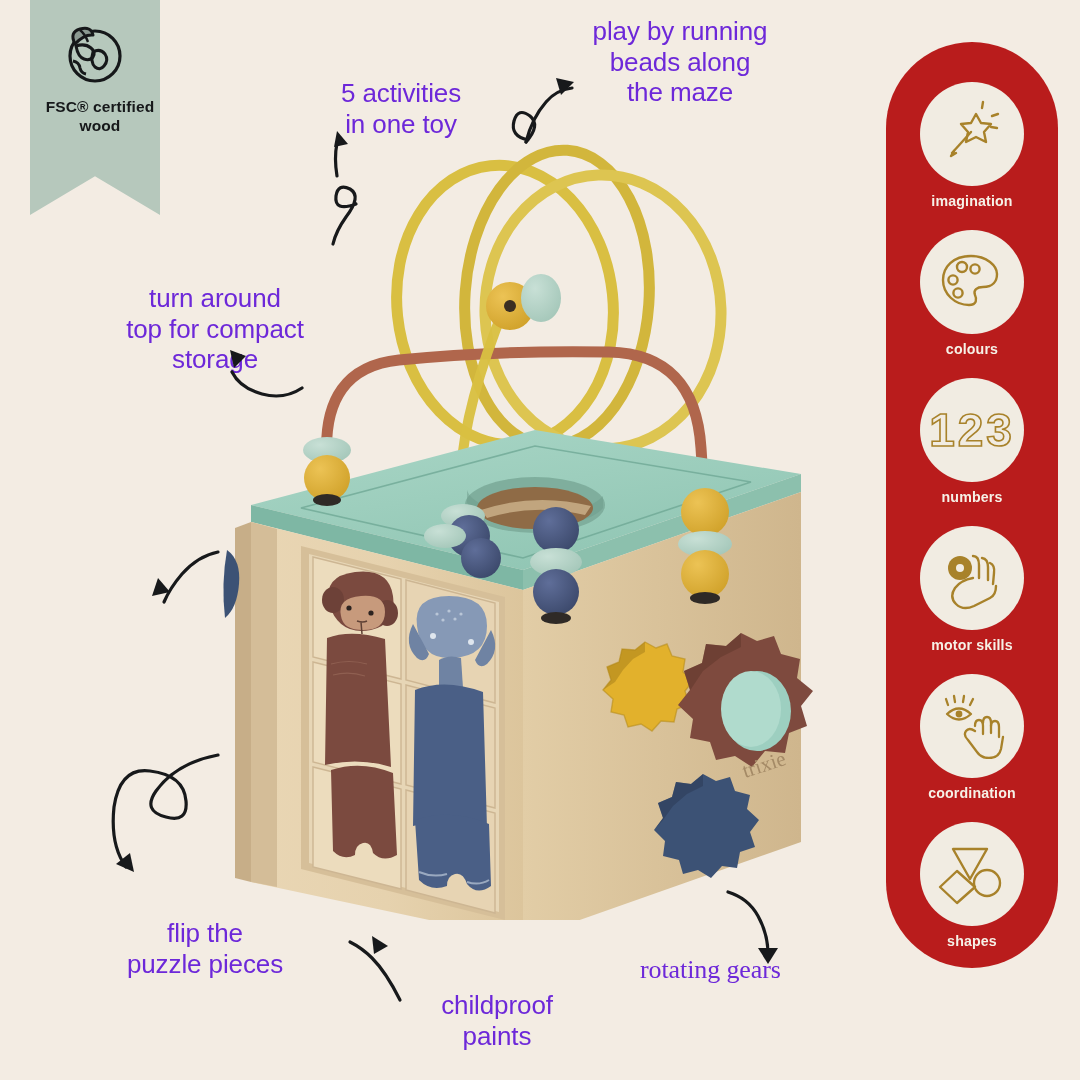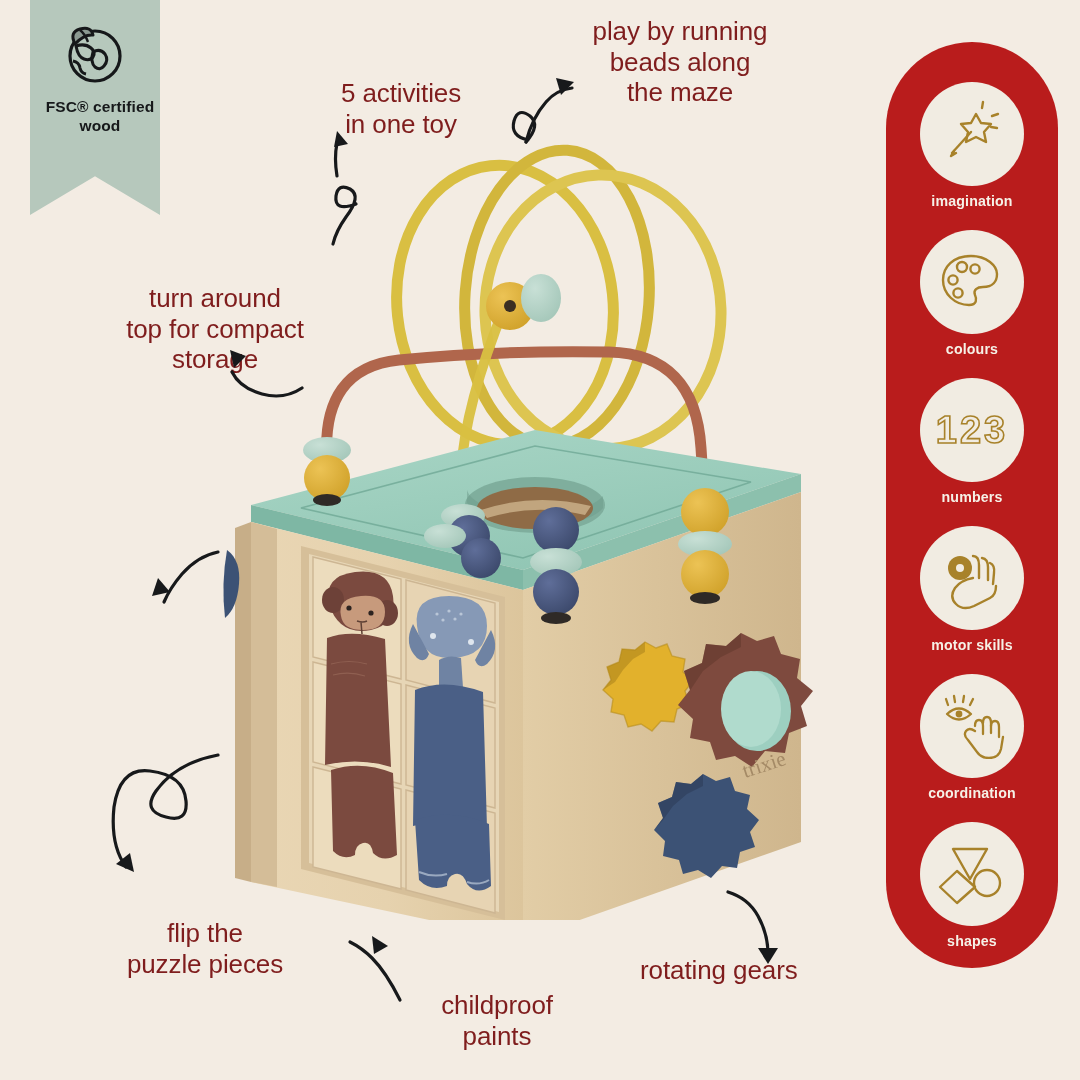--- a/index.html
+++ b/index.html
@@ -22,30 +22,30 @@
   .fsc-globe{position:absolute;left:50%;top:22px;transform:translateX(-50%);}
   .fsc-text{
     position:absolute;left:0;right:0;top:98px;text-align:center;
     font-size:15.5px;font-weight:bold;line-height:1.22;color:#16181a;
     letter-spacing:.1px;
     margin-left:10px;
   }
 
   
   .callout{
-    color:#7f1d1d;font-size:26px;line-height:1.18;font-weight:400;
+    color:#6d28d9;font-size:26px;line-height:1.18;font-weight:400;
     letter-spacing:-.1px;white-space:pre-line;
   }
   #c-activities{left:276px;top:78px;width:250px;text-align:center;}
   #c-maze{left:560px;top:16px;width:240px;text-align:center;}
   #c-storage{left:80px;top:283px;width:270px;text-align:center;}
   #c-durable{left:70px;top:598px;width:190px;text-align:center;}
   #c-flip{left:90px;top:918px;width:230px;text-align:center;}
   #c-childproof{left:392px;top:990px;width:210px;text-align:center;}
-  #c-gears{left:640px;top:955px;width:200px;text-align:left;}
+  #c-gears{left:640px;top:955px;width:200px;text-align:left;font-family:Liberation Serif, serif;}
 
   .arrowsvg{position:absolute;overflow:visible;pointer-events:none;}
 
   
   #product{left:205px;top:130px;width:640px;height:790px;}
 
   
   #benefits{
     right:22px;top:42px;width:172px;height:926px;
     background:#b91c1c;border-radius:86px;
@@ -55,21 +55,21 @@
     width:104px;height:104px;border-radius:50%;
     background:#f1ece2;margin:0 auto;position:relative;
   }
   .bubble svg{position:absolute;left:50%;top:50%;transform:translate(-50%,-50%);}
   .blabel{
     margin-top:7px;color:#f6f1e7;font-size:14.2px;font-weight:bold;
     letter-spacing:.15px;
   }
   .num123{
     position:absolute;left:50%;top:50%;transform:translate(-50%,-50%);
-    font-size:38px;font-weight:bold;letter-spacing:3px;
+    font-size:46px;font-weight:bold;letter-spacing:3px;
     color:transparent;-webkit-text-stroke:1.6px #a8822a;
     font-family:"Liberation Sans",sans-serif;
   }
 </style>
 </head>
 <body>
 
 <div id="stage">
 
   <div class="abs" id="fsc-badge">

